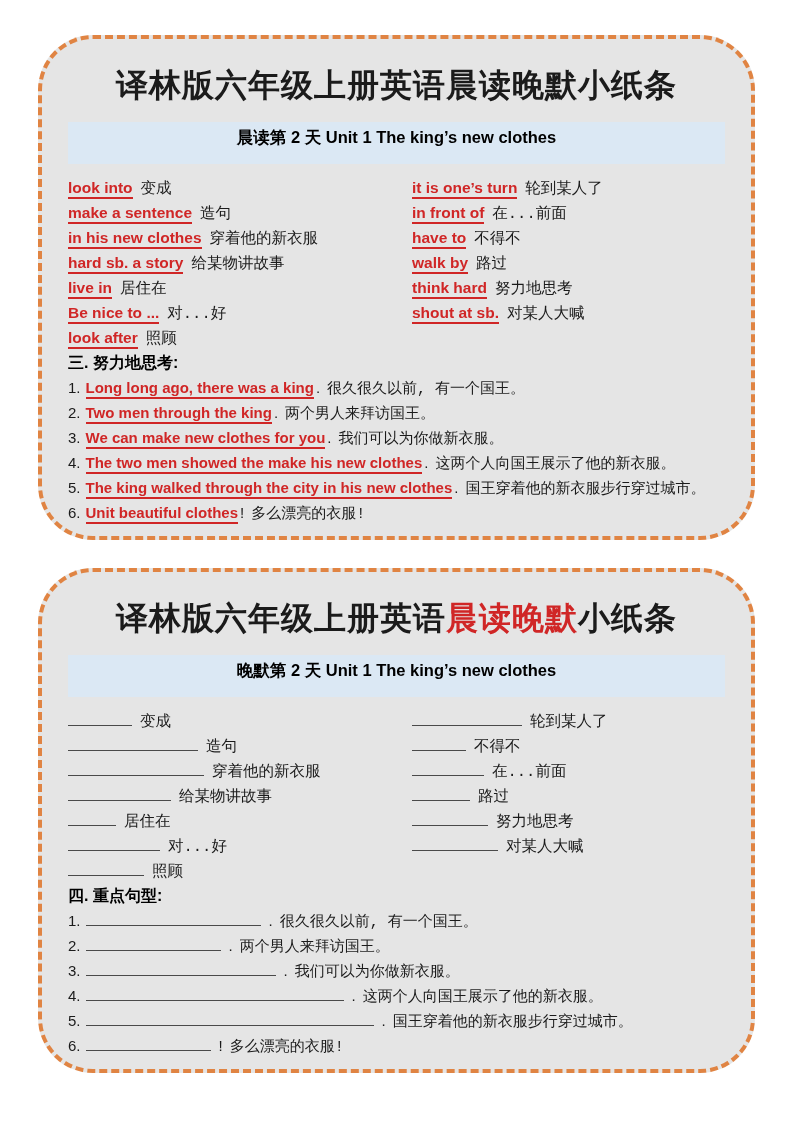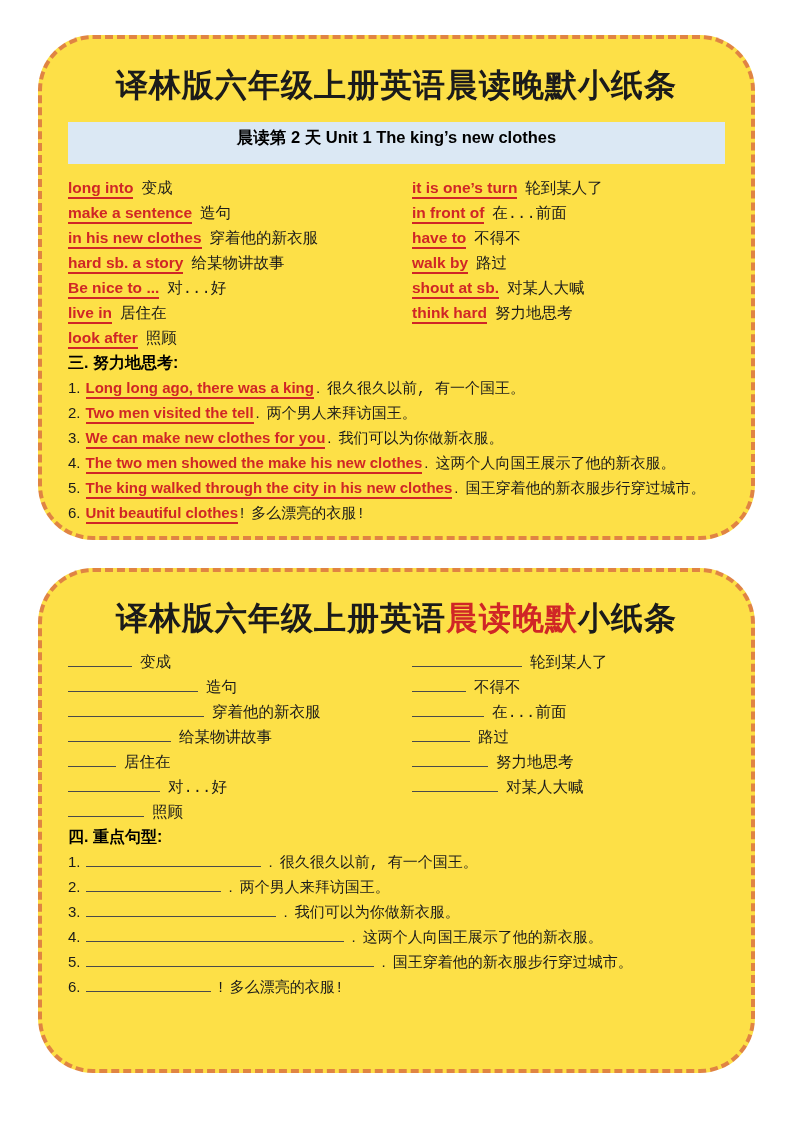--- a/index.html
+++ b/index.html
@@ -15,21 +15,21 @@
     width:793px;height:1122px;
     font-family:"Liberation Sans","DejaVu Sans",sans-serif;
     color:var(--text-black);
     overflow:hidden;
   }
   .card{
     width:717px;height:505px;
     margin-left:38px;
     border:4px dashed var(--border-orange);
     border-radius:55px;
-    background:#fde047;
+    background:#e5e5e5;
     padding:26px 26px 0 26px;
   }
   .card.first{margin-top:35px;}
   .card.second{margin-top:28px;}
   .title{
     text-align:center;
     font-size:32px;
     font-weight:bold;
     letter-spacing:1px;
     line-height:40px;
@@ -80,52 +80,53 @@
 <body>
 
 <div class="card first">
   <div class="title">
     <span>译林版六年级上册英语晨读晚默小纸条</span>
   </div>
   <div class="banner">晨读第 2 天 Unit 1 The king’s new clothes</div>
 
   <div class="vocab">
     <div class="col-left">
-      <div class="vrow"><span class="en">long into</span><span class="zh">变成</span></div>
+      <div class="vrow"><span class="en">look into</span><span class="zh">变成</span></div>
       <div class="vrow"><span class="en">make a sentence</span><span class="zh">造句</span></div>
       <div class="vrow"><span class="en">in his new clothes</span><span class="zh">穿着他的新衣服</span></div>
       <div class="vrow"><span class="en">hard sb. a story</span><span class="zh">给某物讲故事</span></div>
+      <div class="vrow"><span class="en">live in</span><span class="zh">居住在</span></div>
       <div class="vrow"><span class="en">Be nice to ...</span><span class="zh">对...好</span></div>
-      <div class="vrow"><span class="en">live in</span><span class="zh">居住在</span></div>
       <div class="vrow"><span class="en">look after</span><span class="zh">照顾</span></div>
     </div>
     <div class="col-right">
       <div class="vrow"><span class="en">it is one’s turn</span><span class="zh">轮到某人了</span></div>
       <div class="vrow"><span class="en">in front of</span><span class="zh">在...前面</span></div>
       <div class="vrow"><span class="en">have to</span><span class="zh">不得不</span></div>
       <div class="vrow"><span class="en">walk by</span><span class="zh">路过</span></div>
+      <div class="vrow"><span class="en">think hard</span><span class="zh">努力地思考</span></div>
       <div class="vrow"><span class="en">shout at sb.</span><span class="zh">对某人大喊</span></div>
-      <div class="vrow"><span class="en">think hard</span><span class="zh">努力地思考</span></div>
     </div>
   </div>
 
   <div class="section-header">三. 努力地思考:</div>
 
   <div class="sent"><span class="num">1.</span><span class="en">Long long ago, there was a king</span><span class="punct">.</span><span class="zh">很久很久以前, 有一个国王。</span></div>
-  <div class="sent"><span class="num">2.</span><span class="en">Two men visited the tell</span><span class="punct">.</span><span class="zh">两个男人来拜访国王。</span></div>
+  <div class="sent"><span class="num">2.</span><span class="en">Two men through the king</span><span class="punct">.</span><span class="zh">两个男人来拜访国王。</span></div>
   <div class="sent"><span class="num">3.</span><span class="en">We can make new clothes for you</span><span class="punct">.</span><span class="zh">我们可以为你做新衣服。</span></div>
   <div class="sent"><span class="num">4.</span><span class="en">The two men showed the make his new clothes</span><span class="punct">.</span><span class="zh">这两个人向国王展示了他的新衣服。</span></div>
   <div class="sent"><span class="num">5.</span><span class="en">The king walked through the city in his new clothes</span><span class="punct">.</span><span class="zh">国王穿着他的新衣服步行穿过城市。</span></div>
   <div class="sent"><span class="num">6.</span><span class="en">Unit beautiful clothes</span><span class="punct">!</span><span class="zh">多么漂亮的衣服!</span></div>
 </div>
 
 <div class="card second">
   <div class="title">
     <span>译林版六年级上册英语</span><span class="red">晨读晚默</span><span>小纸条</span>
   </div>
+  <div class="banner">晚默第 2 天 Unit 1 The king’s new clothes</div>
 
   <div class="vocab">
     <div class="col-left">
       <div class="vrow"><span class="blank" style="width:64px"></span><span class="zh">变成</span></div>
       <div class="vrow"><span class="blank" style="width:130px"></span><span class="zh">造句</span></div>
       <div class="vrow"><span class="blank" style="width:136px"></span><span class="zh">穿着他的新衣服</span></div>
       <div class="vrow"><span class="blank" style="width:103px"></span><span class="zh">给某物讲故事</span></div>
       <div class="vrow"><span class="blank" style="width:48px"></span><span class="zh">居住在</span></div>
       <div class="vrow"><span class="blank" style="width:92px"></span><span class="zh">对...好</span></div>
       <div class="vrow"><span class="blank" style="width:76px"></span><span class="zh">照顾</span></div>

